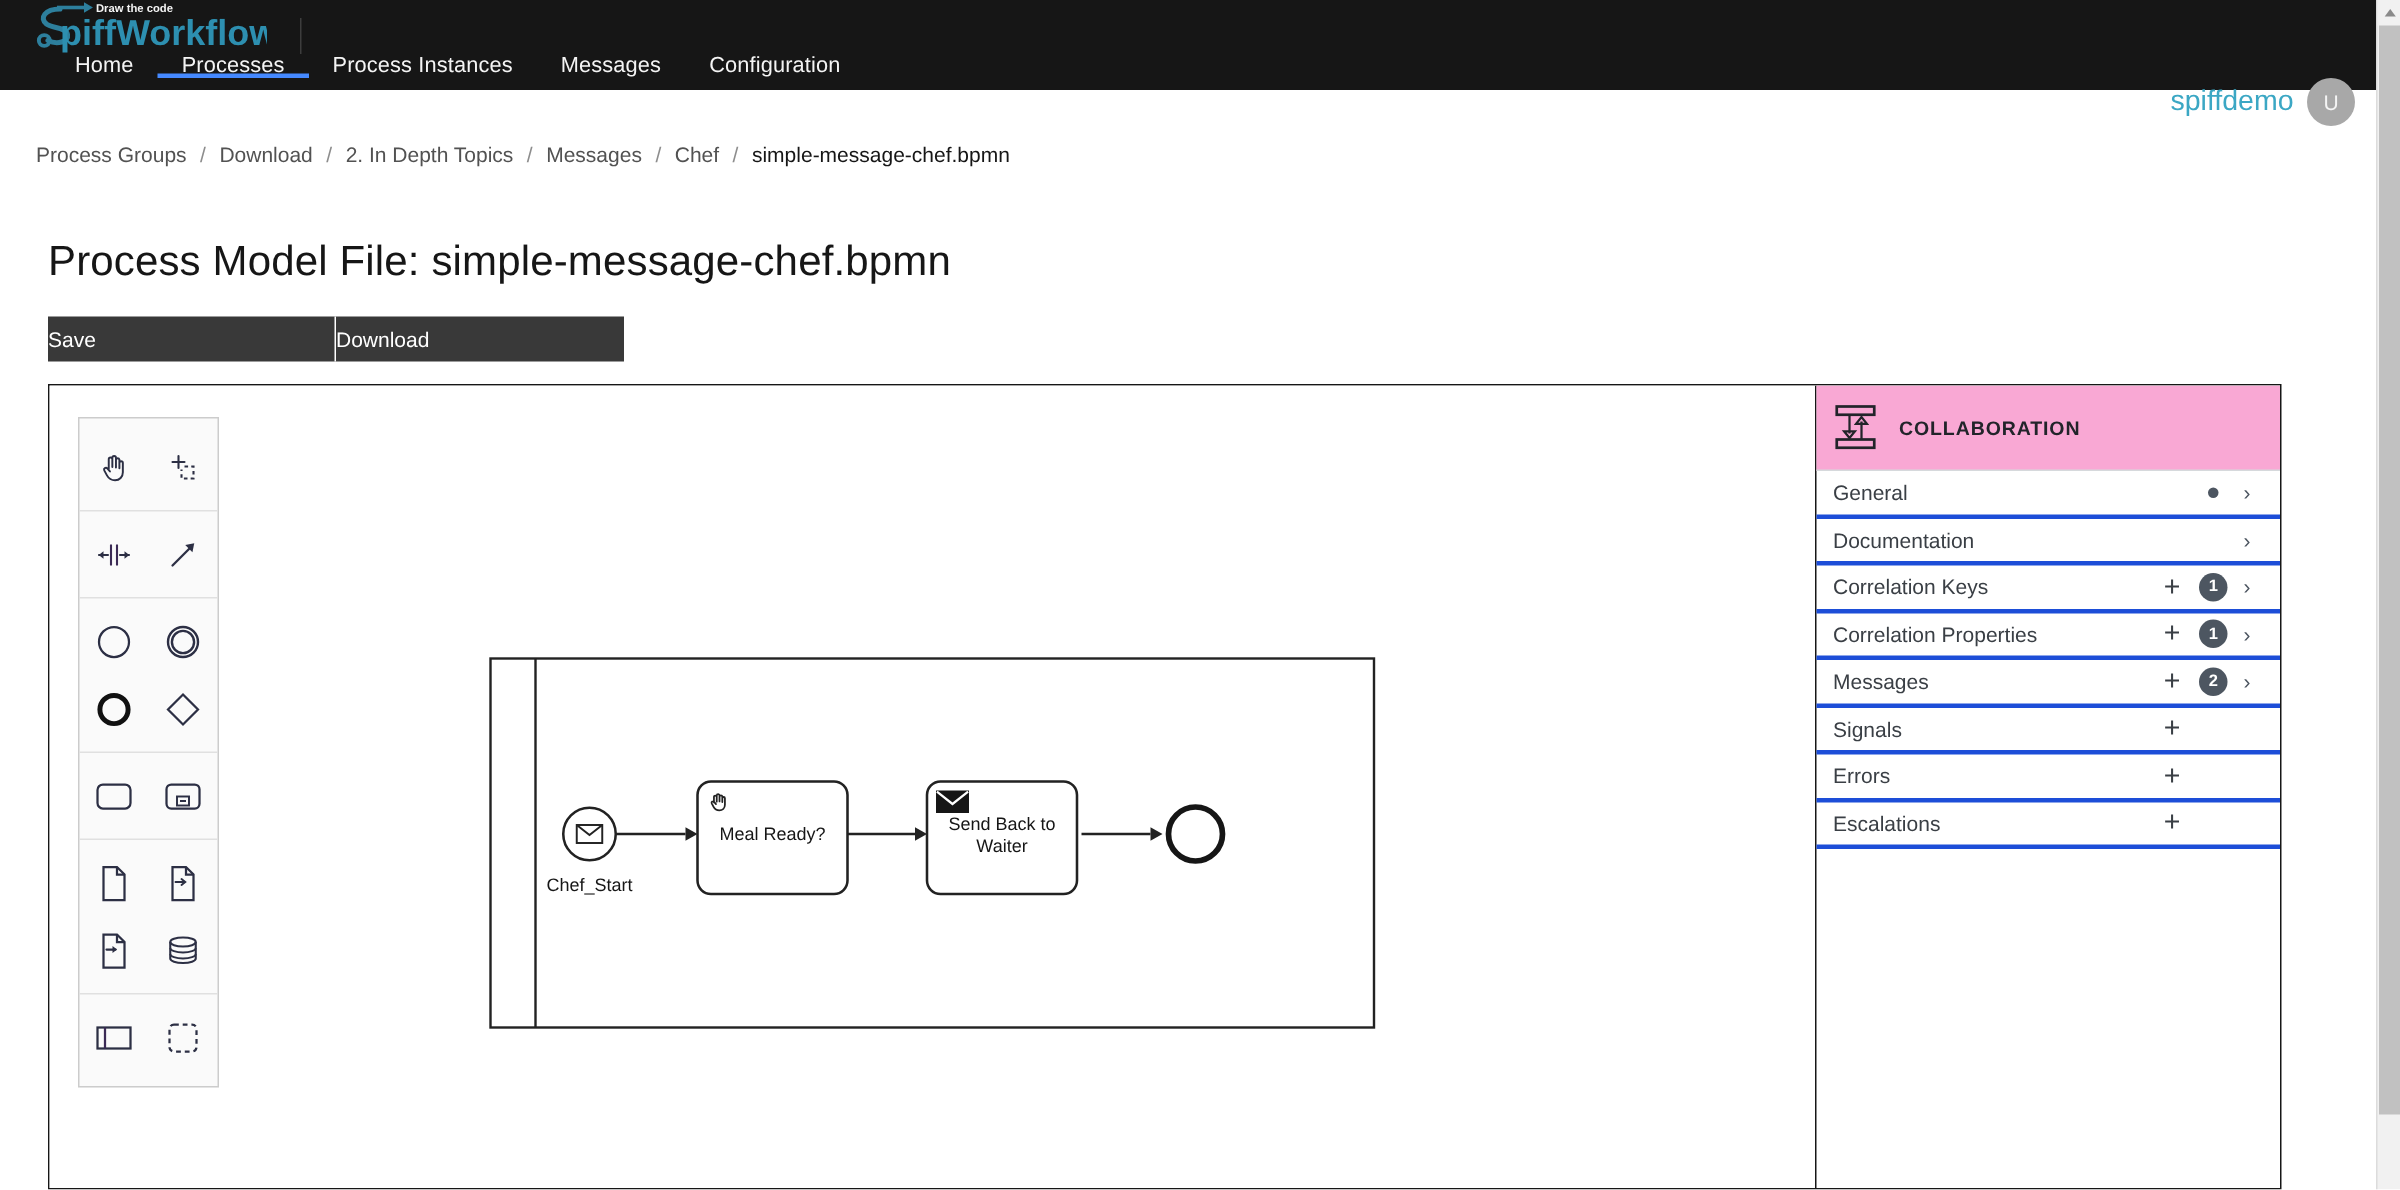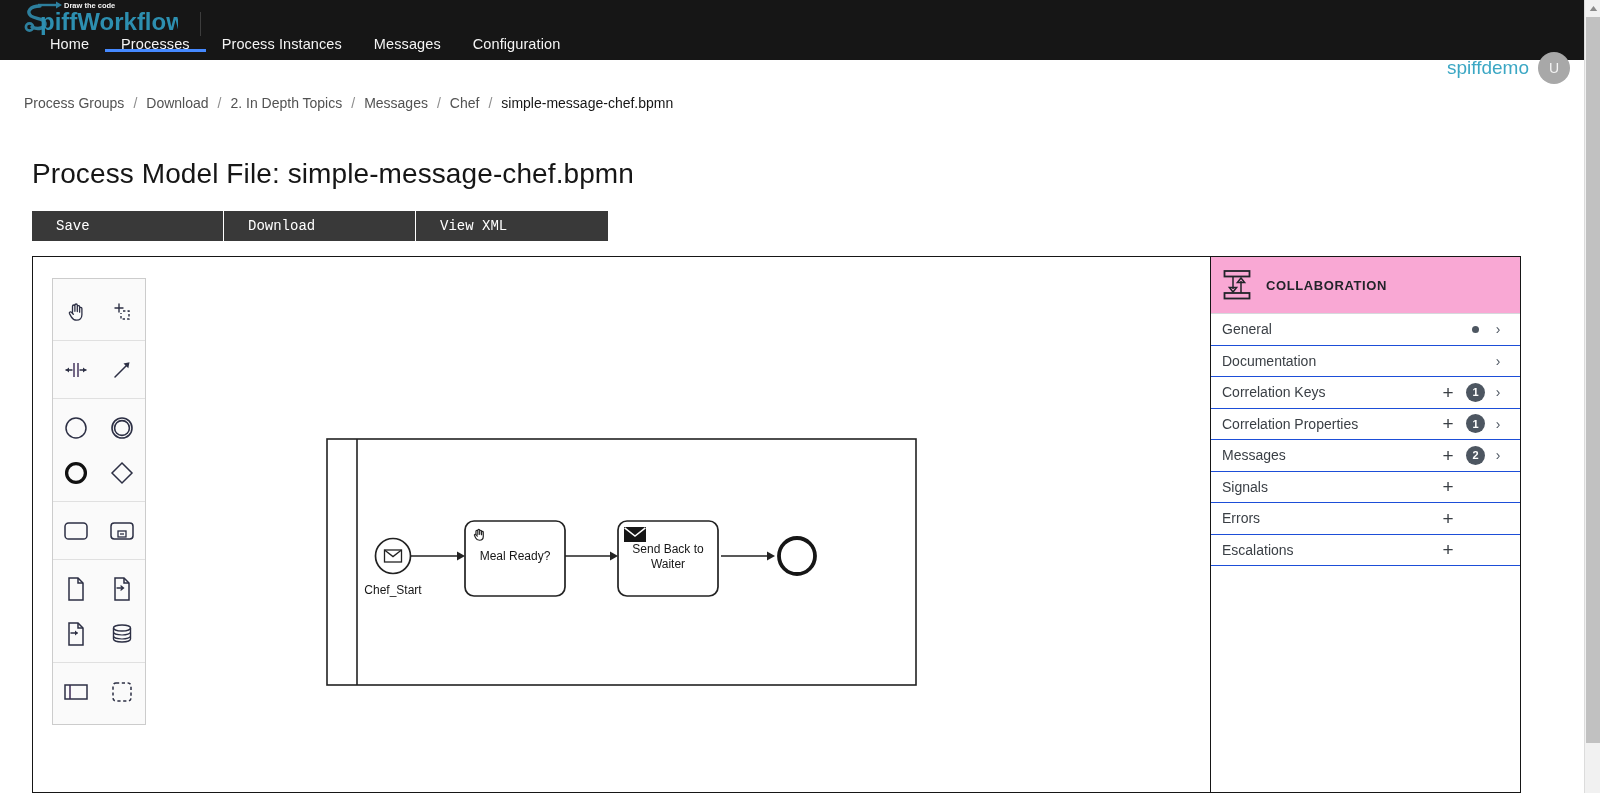--- a/index.html
+++ b/index.html
@@ -76,24 +76,23 @@
   
   .btnbar {
     position: absolute; left: 32px; top: 211px;
     display: flex; height: 45px;
   }
   .barbtn {
     width: 192px; height: 30px;
     background: #393939; color: #ffffff;
     font-size: 14px;
     display: flex; align-items: center;
-    padding-left: 24px;
+    padding-left: 0;
     cursor: pointer;
     border-right: 1px solid #ffffff;
-    font-family: Liberation Mono, monospace;
   }
   .barbtn:last-child { border-right: none; }
 
   
   .editor {
     position: absolute; left: 32px; top: 256px;
     width: 1489px; height: 537px;
     border: 1px solid #161616;
     background: #ffffff;
     overflow: hidden;
@@ -150,21 +149,21 @@
     border-bottom: 1px solid #d6d9dc;
   }
   .props-header-title {
     font-size: 13px; font-weight: bold;
     letter-spacing: .6px; color: #22242a;
   }
   .props-row {
     height: 31.5px;
     display: flex; align-items: center;
     padding: 0 9px 0 11px;
-    border-bottom: 1px solid #1d4ed8;
+    border-bottom: 3px solid #1d4ed8;
     cursor: pointer;
     color: #404040;
   }
   .props-row-label { flex: 1; font-size: 14px; color: #3a3f45; }
   .props-plus {
     width: 26px; text-align: center;
     font-size: 19px; line-height: 1; color: #3a3f45;
     cursor: pointer;
   }
   .props-badge {
@@ -247,21 +246,20 @@
     <span class="crumb">Chef</span>
     <span class="crumb-sep">/</span>
     <span class="crumb current">simple-message-chef.bpmn</span>
   </div>
 
   <div class="page-title">Process Model File: simple-message-chef.bpmn</div>
 
   <div class="btnbar">
     <div class="barbtn">Save</div>
     <div class="barbtn">Download</div>
-    <div class="barbtn">View XML</div>
   </div>
 
   <div class="editor">
 
     <div class="canvas">
 
       <div class="palette">
 
         <div class="pal-group">
           <div class="pal-row">

